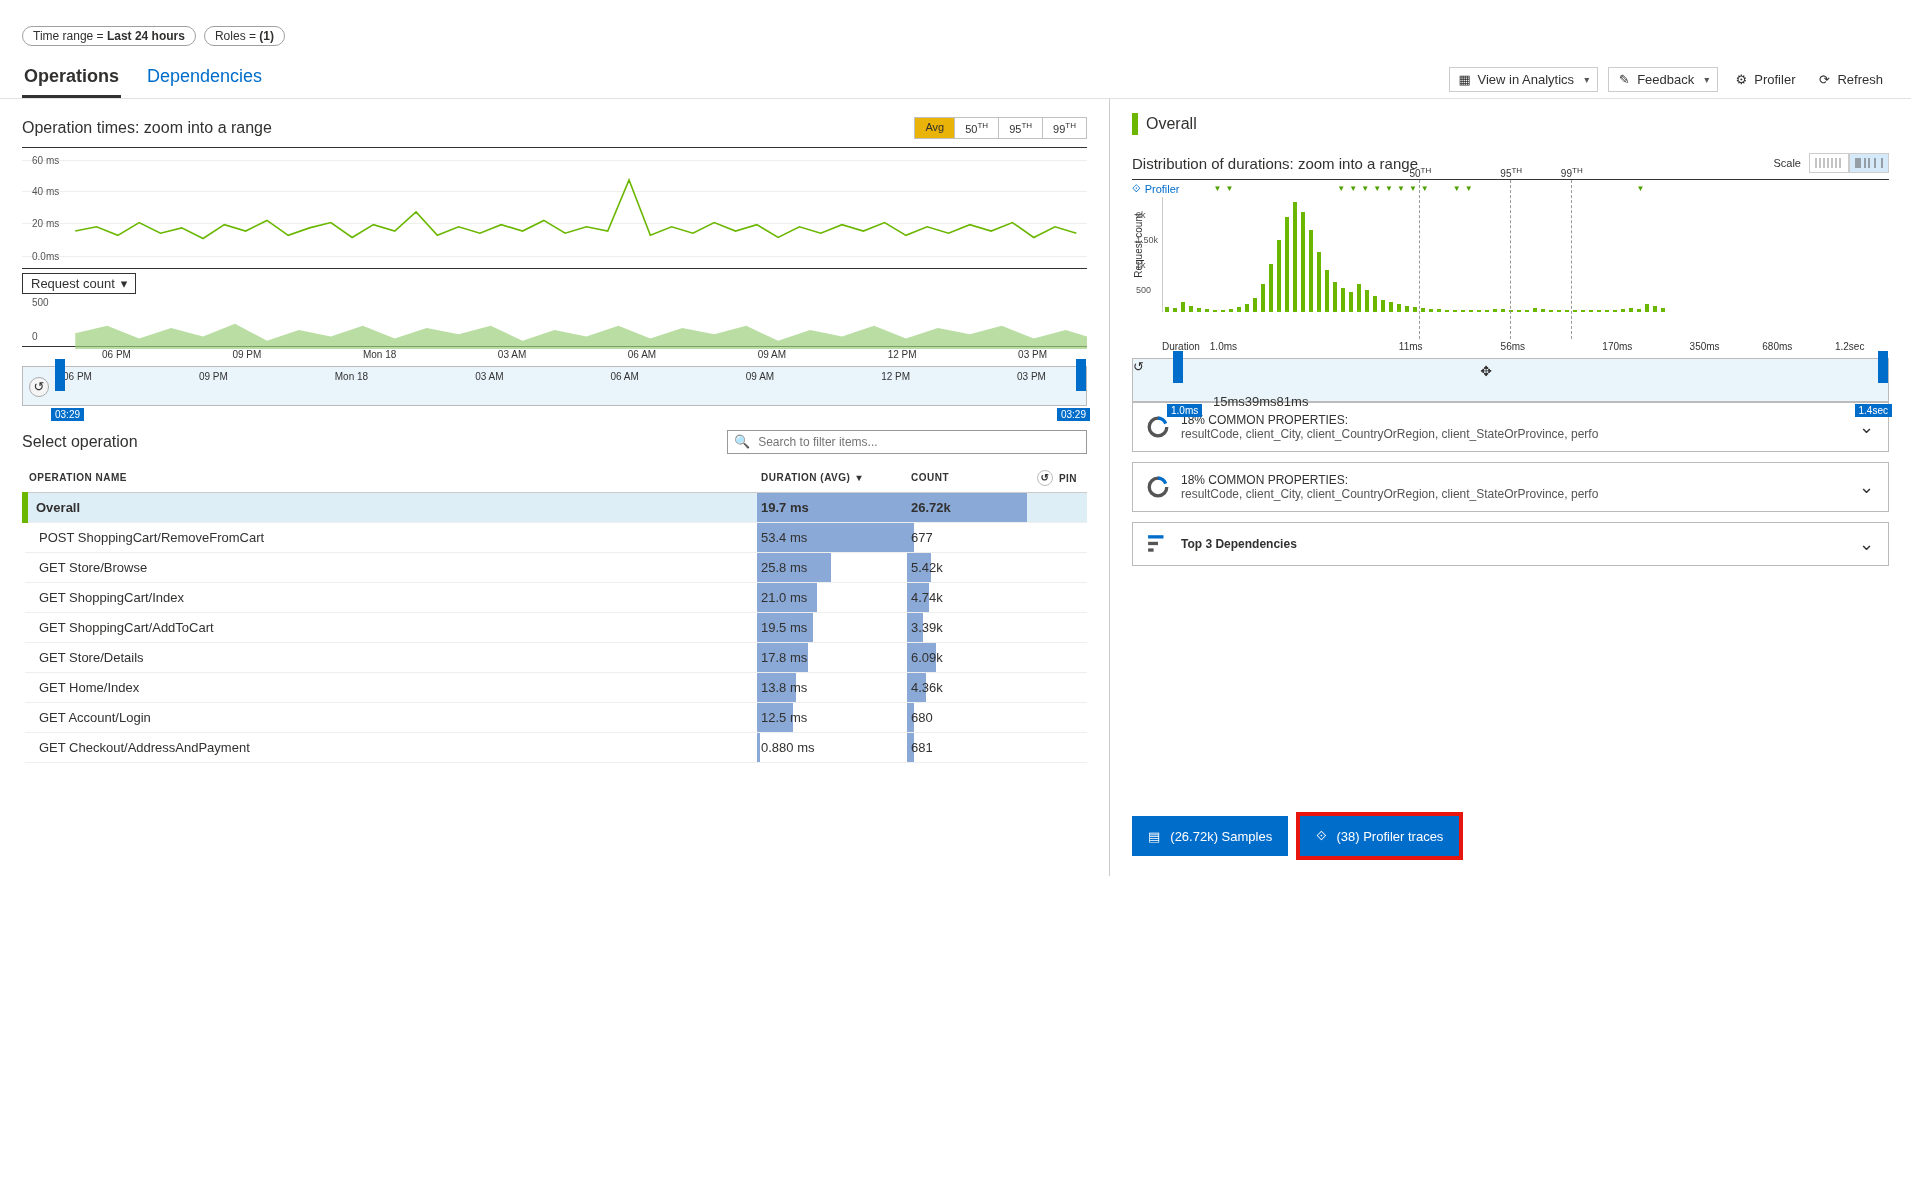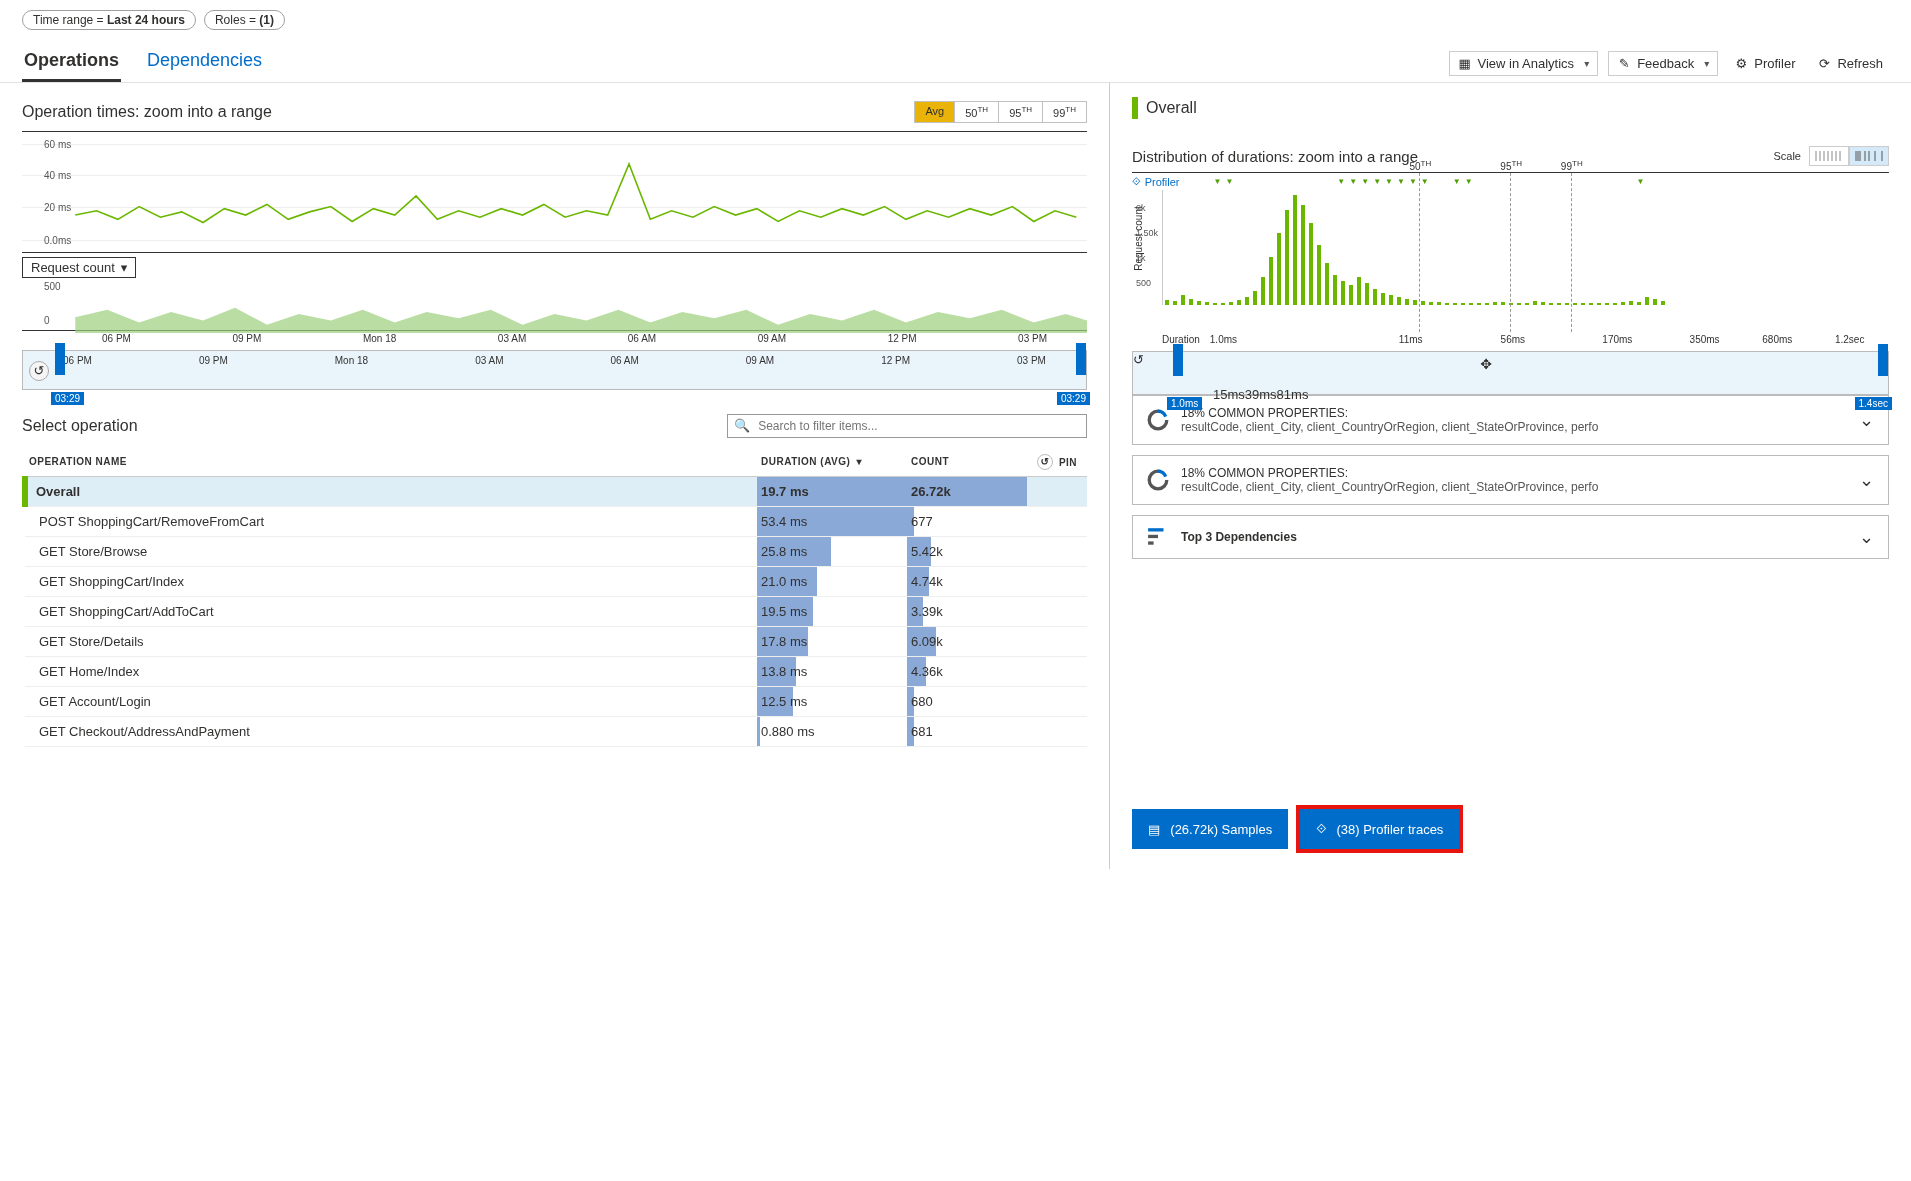--- a/index.html
+++ b/index.html
@@ -1,20 +1,20 @@
 <!DOCTYPE html>
 <html><head>
 <meta charset="utf-8">
 <style>
   * { box-sizing: border-box; font-family: "Segoe UI", Arial, sans-serif; }
   body { margin: 0; background: #fff; color: #323130; font-size: 13px; }
   .page { display: flex; flex-direction: column; width: 1911px; }
 
   
-  .filters { padding: 10px 22px 6px; display: flex; gap: 8px; }
+  .filters { padding: 10px 22px 6px; display: flex; gap: 8px; margin-top: 16px; }
   .pill { border: 1px solid #a0a0a0; border-radius: 12px; padding: 2px 10px; font-size: 12px; cursor: pointer; }
   .pill b { font-weight: 600; }
 
   
   .subheader { display: flex; justify-content: space-between; align-items: flex-end; padding: 8px 22px 0; border-bottom: 1px solid #e1e1e1; }
   .tabs { display: flex; gap: 24px; }
   .tab { padding: 6px 2px 8px; font-size: 18px; cursor: pointer; border-bottom: 3px solid transparent; }
   .tab.active { font-weight: 600; border-bottom-color: #323130; }
   .tab.link { color: #006dca; font-weight: 400; }
   .actions { display: flex; gap: 10px; align-items: center; padding-bottom: 6px; }
@@ -31,21 +31,21 @@
   
   .section-title { font-size: 16px; margin: 4px 0 8px; display:flex; justify-content:space-between; align-items:center;}
   .toggle-group { display: flex; border: 1px solid #c0c0c0; }
   .toggle-btn { font-size: 11px; padding: 3px 10px; border-right: 1px solid #c0c0c0; cursor: pointer; background:#fff;}
   .toggle-btn:last-child { border-right: none; }
   .toggle-btn.sel { background: #eab308; }
   .sup { font-size: 8px; vertical-align: super; }
 
   .chart-block { border-top: 1px solid #333; border-bottom: 1px solid #333; width: 100%; }
   .chart-area { position: relative; height: 120px; }
-  .y-lbl { position: absolute; left: 22px; font-size: 10px; color: #555; transform: translateY(-50%); }
+  .y-lbl { position: absolute; left: 10px; font-size: 10px; color: #555; transform: translateY(-50%); }
   .grid-line { position: absolute; left: 0; right: 0; border-top: 1px solid #eee; }
   .line-chart { position: absolute; left: 0; right: 0; top:0; bottom:0; }
   
   .dropdown-pill { display: inline-flex; align-items:center; gap:6px; border: 1px solid #333; padding: 2px 8px; font-size: 13px; margin-top:4px; cursor:pointer;}
   .area-chart { position: relative; height: 50px; margin-top:2px;}
   .x-axis { display:flex; justify-content:space-between; font-size:10px; color:#333; padding: 2px 40px 0 80px; }
   .time-slider { position: relative; height: 40px; background: #eaf4fb; border: 1px solid #bbb; margin-top: 6px; }
   .time-slider .undo { position:absolute; left:6px; top:10px; width:20px;height:20px;border:1px solid #aaa;border-radius:50%;background:#f5f5f5;display:flex;align-items:center;justify-content:center;cursor:pointer;}
   .time-slider .ticks { display:flex; justify-content:space-between; font-size:10px; color:#333; padding: 4px 40px 0 40px; }
   .slider-handle { position:absolute; top:-8px; width:10px; height:32px; background:#006dca; cursor:ew-resize;}
@@ -66,21 +66,21 @@
   .cnt-bar { position:absolute; left:0; top:0; bottom:0; background:#8aa9d6; z-index:0;}
   .cnt-txt { position:relative; z-index:1;}
   tr.overall { background:#deeef7; font-weight:600; }
   tr.overall td:first-child { border-left: 6px solid #6bb700; }
   .col-hdr-flex { display:flex; align-items:center; gap:6px;}
   .pin-circle { width:16px;height:16px;border:1px solid #bbb;border-radius:50%;display:inline-flex;align-items:center;justify-content:center;margin-right:6px;}
 
   
   .overall-lbl { display:flex; align-items:center; gap:8px; font-size:16px;}
   .green-bar { width:6px; height:22px; background:#6bb700;}
-  .dist-hdr { display:flex; justify-content:space-between; align-items:center; margin-top:27px; font-size:15px;}
+  .dist-hdr { display:flex; justify-content:space-between; align-items:center; margin-top:18px; font-size:15px;}
   .scale-group { display:flex; gap:0;}
   .scale-btn { border:1px solid #ccc; width:40px; height:20px; display:flex; align-items:center; justify-content:center; cursor:pointer;}
   .scale-btn.sel { background:#d6e9f8;}
   .dist-chart { position:relative; height:160px; border-top:1px solid #333; margin-top:6px;}
   .profiler-row { font-size:11px; color:#006dca; display:flex; align-items:center; gap:4px; padding:2px 0;}
   .hist-area { position:relative; height:115px; border-left:1px solid #ccc; margin-left:30px;}
   .hist-bar { position:absolute; bottom:0; background:#6bb700; width:4px;}
   .pct-line { position:absolute; top:0; bottom:0; border-left:1px dashed #999;}
   .pct-lbl { position:absolute; top:-14px; font-size:10px; transform:translateX(-50%);}
   .dist-y { position:absolute; transform:rotate(-90deg); font-size:10px; left:-26px; top:60px;}

